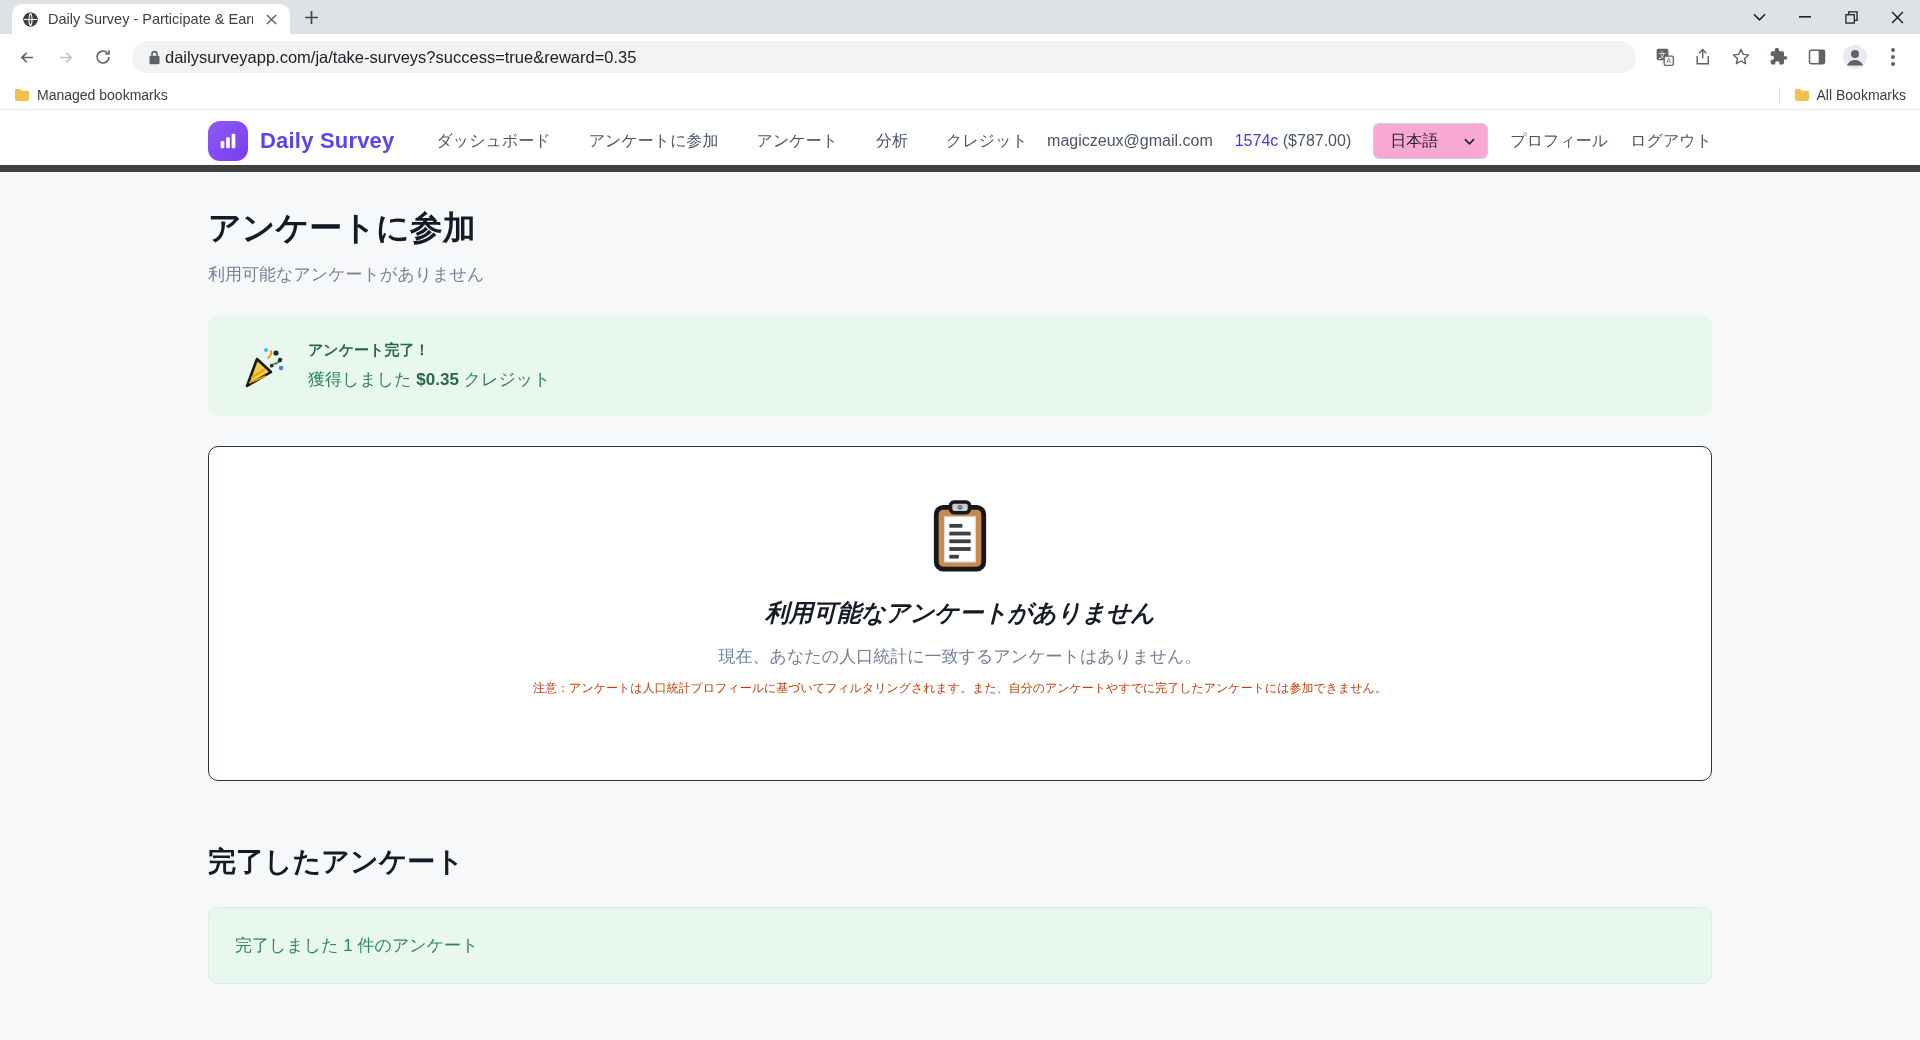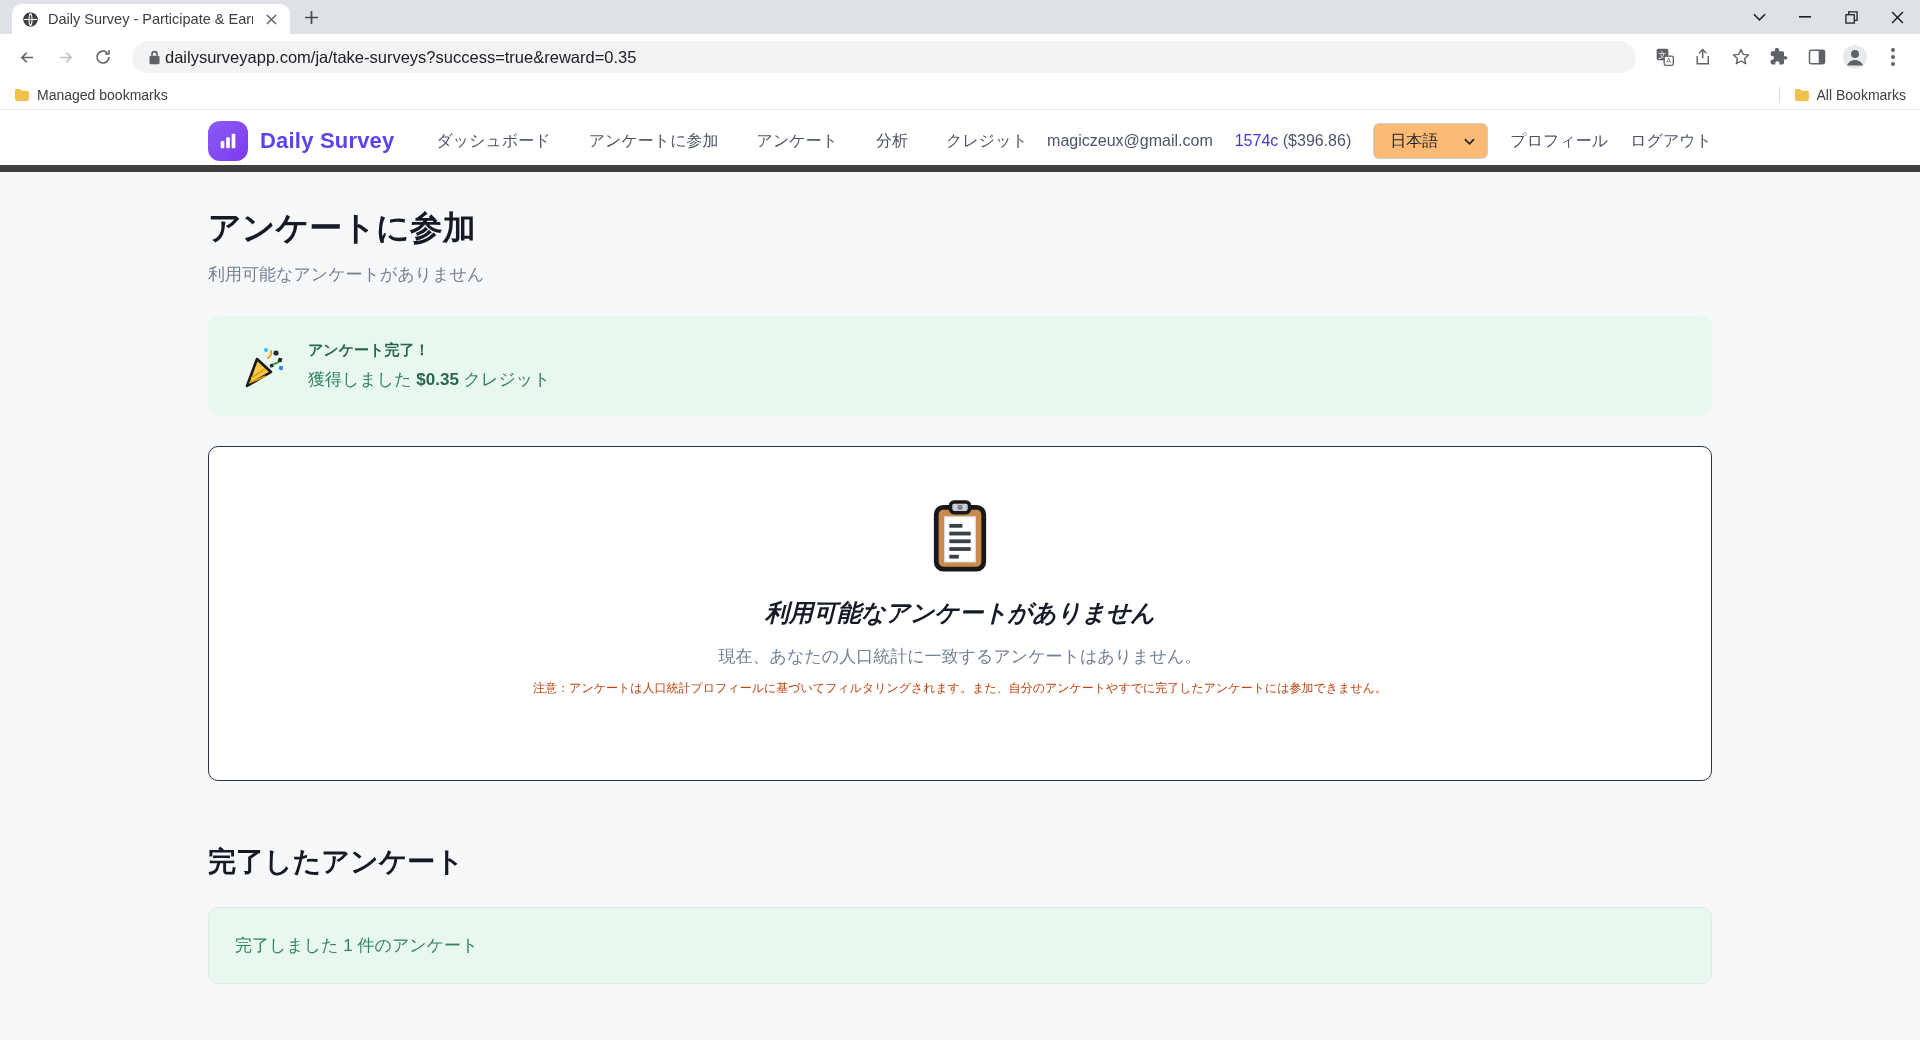--- a/index.html
+++ b/index.html
@@ -40,21 +40,21 @@
   .brand-logo { width:40px; height:40px; border-radius:12px; background:linear-gradient(135deg,#8b5cf6,#7c3aed);
                 display:flex; align-items:center; justify-content:center; }
   .brand-name { font-size:22px; font-weight:bold; color:#5b43f2; letter-spacing:.2px; }
   .main-nav { display:flex; gap:38px; margin-left:42px; }
   .nav-link { font-size:16px; color:#4a5568; text-decoration:none; cursor:pointer; }
   .header-right { margin-left:auto; display:flex; align-items:center; gap:22px; }
   .user-email { font-size:16px; color:#4a5568; }
   .credits { font-size:16px; cursor:pointer; }
   .credits-amt { color:#4338e0; }
   .credits-usd { color:#4a5568; }
-  .lang-select { height:36px; border:1px solid #c9d0d9; border-radius:6px; background:#fdba74; display:flex;
+  .lang-select { height:36px; border:1px solid #c9d0d9; border-radius:6px; background:#f9a8d4; display:flex;
                  align-items:center; gap:26px; padding:0 12px 0 16px; font-size:16px; color:#1a202c; cursor:pointer; }
   .hdr-link { font-size:16px; color:#4a5568; cursor:pointer; }
 
   
   .content { padding-top:34px; }
   .page-title { font-size:33px; font-weight:bold; color:#141a26; }
   .page-subtitle { font-size:17px; color:#748094; margin-top:12px; }
 
   .success-banner { margin-top:30px; background:#e9f8ef; border-radius:10px; padding:25px 30px;
                     display:flex; align-items:center; gap:22px; }
@@ -237,21 +237,21 @@
         <a class="nav-link">ダッシュボード</a>
         <a class="nav-link">アンケートに参加</a>
         <a class="nav-link">アンケート</a>
         <a class="nav-link">分析</a>
         <a class="nav-link">クレジット</a>
       </nav>
       <div class="header-right">
         <span class="user-email">magiczeux@gmail.com</span>
         <span class="credits">
           <span class="credits-amt">1574c</span>
-          <span class="credits-usd">($396.86)</span>
+          <span class="credits-usd">($787.00)</span>
         </span>
         <div class="lang-select">
           <span>日本語</span>
           <span>
             <svg width="11" height="7" viewBox="0 0 12 7" fill="none" stroke="#1a202c" stroke-width="1.8">
                 <path d="M1 1l5 5 5-5"></path>
               </svg>
           </span>
         </div>
         <a class="hdr-link">プロフィール</a>

